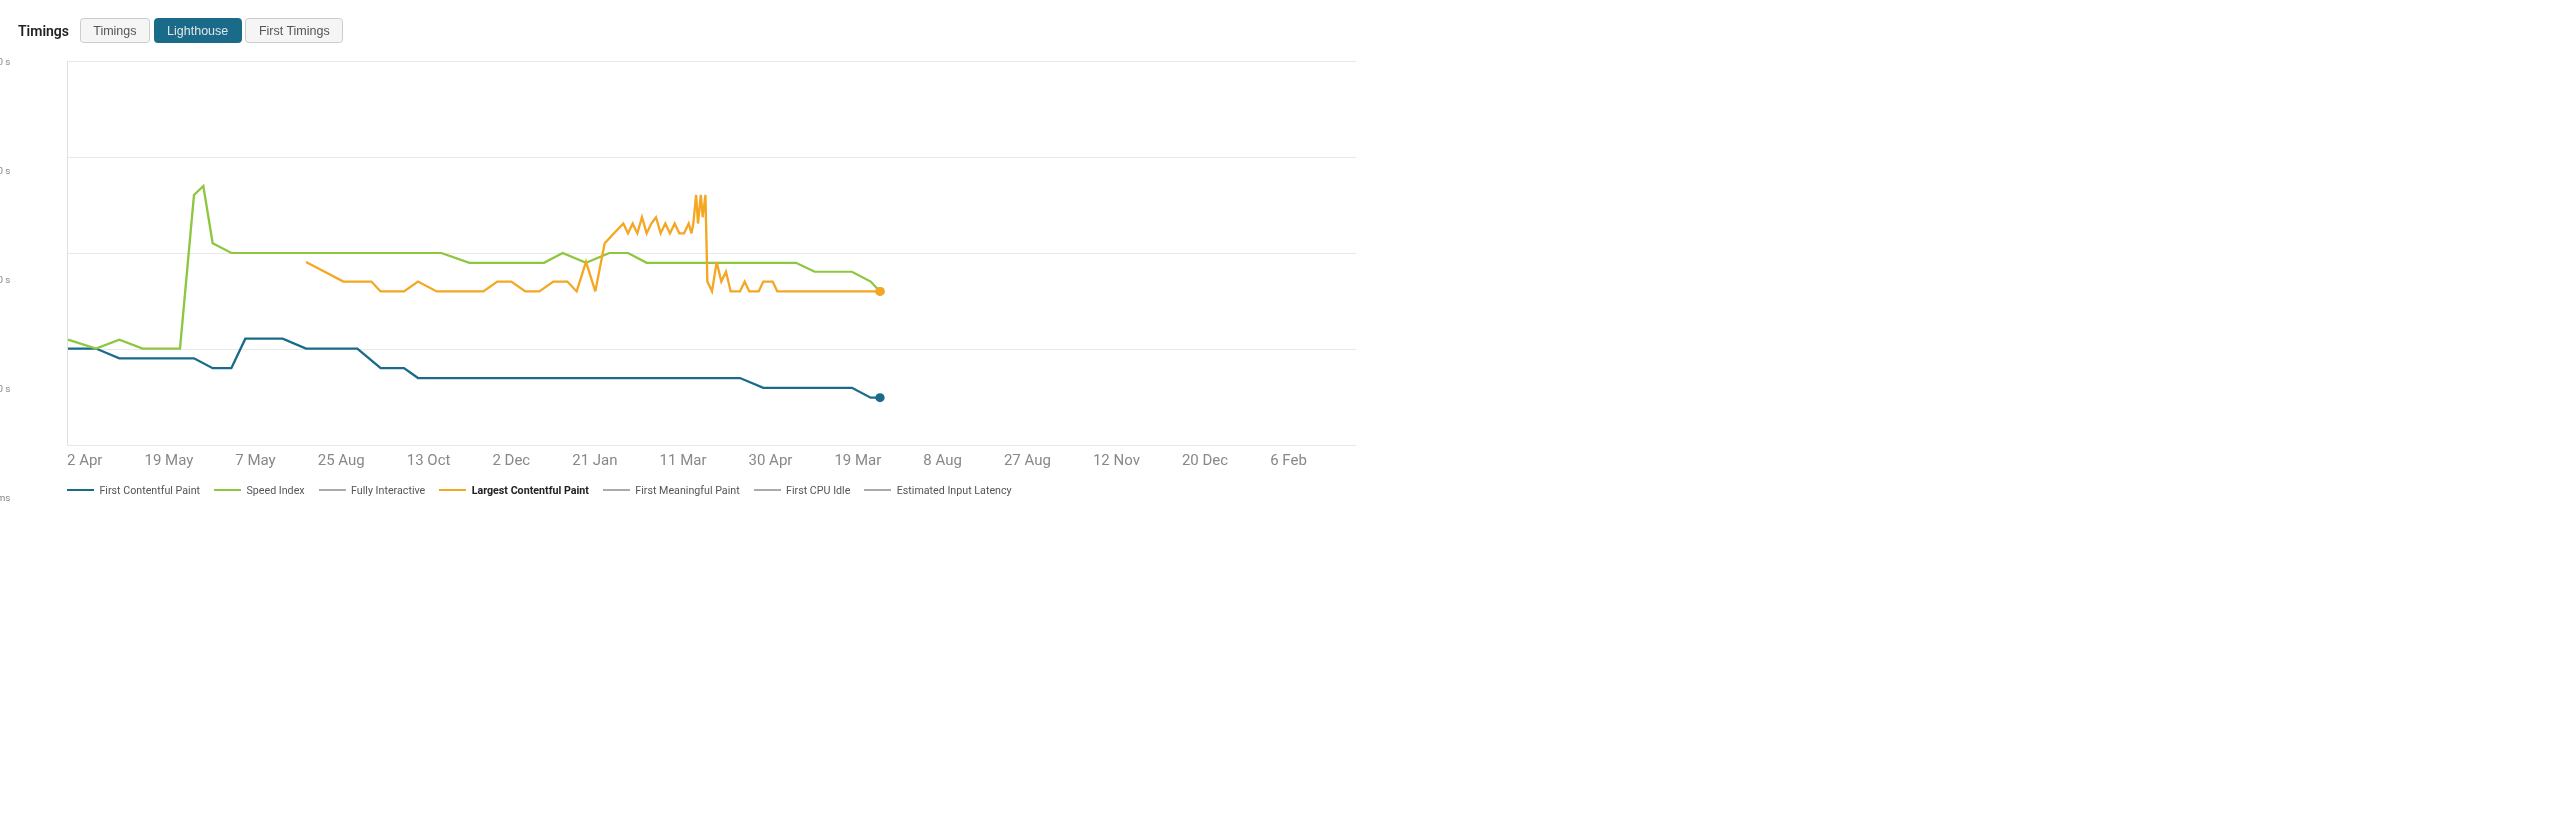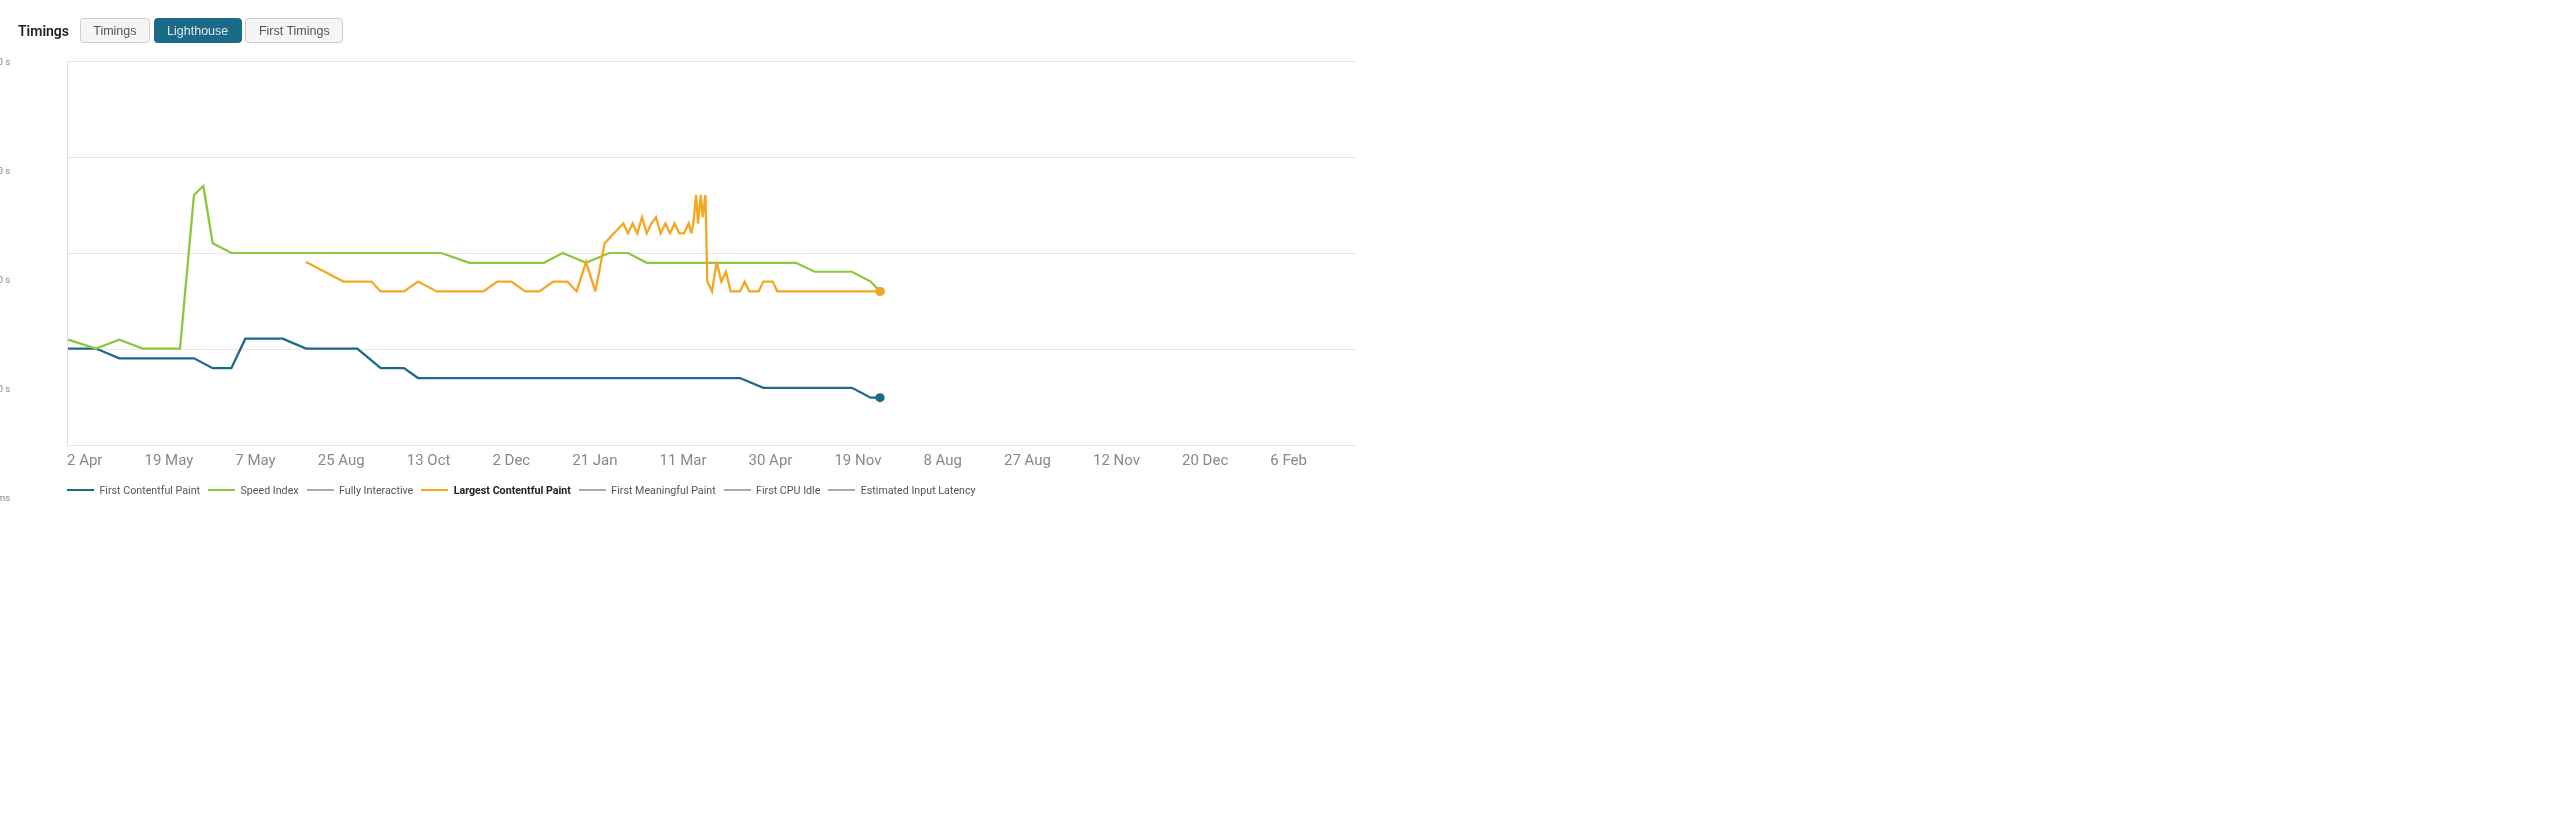--- a/index.html
+++ b/index.html
@@ -79,21 +79,21 @@
       padding: 0 0px;
     }
     .x-label {
       font-size: 15px;
       color: #888;
       text-align: center;
     }
     .legend {
       display: flex;
       align-items: center;
-      gap: 8px;
+      gap: 14px;
       margin-left: 49px;
       margin-top: 14.3px;
       flex-wrap: wrap;
     }
     .legend-item {
       display: flex;
       align-items: center;
       gap: 5.4px;
       font-size: 10.7px;
       color: #555;
@@ -325,21 +325,21 @@
     <div class="x-axis">
       <span class="x-label">2 Apr</span>
       <span class="x-label">19 May</span>
       <span class="x-label">7 May</span>
       <span class="x-label">25 Aug</span>
       <span class="x-label">13 Oct</span>
       <span class="x-label">2 Dec</span>
       <span class="x-label">21 Jan</span>
       <span class="x-label">11 Mar</span>
       <span class="x-label">30 Apr</span>
-      <span class="x-label">19 Nov</span>
+      <span class="x-label">19 Mar</span>
       <span class="x-label">8 Aug</span>
       <span class="x-label">27 Aug</span>
       <span class="x-label">12 Nov</span>
       <span class="x-label">20 Dec</span>
       <span class="x-label">6 Feb</span>
     </div>
 
     <div class="legend">
       <div class="legend-item">
         <div class="legend-line" style="background:#1a6b8a;"></div>

